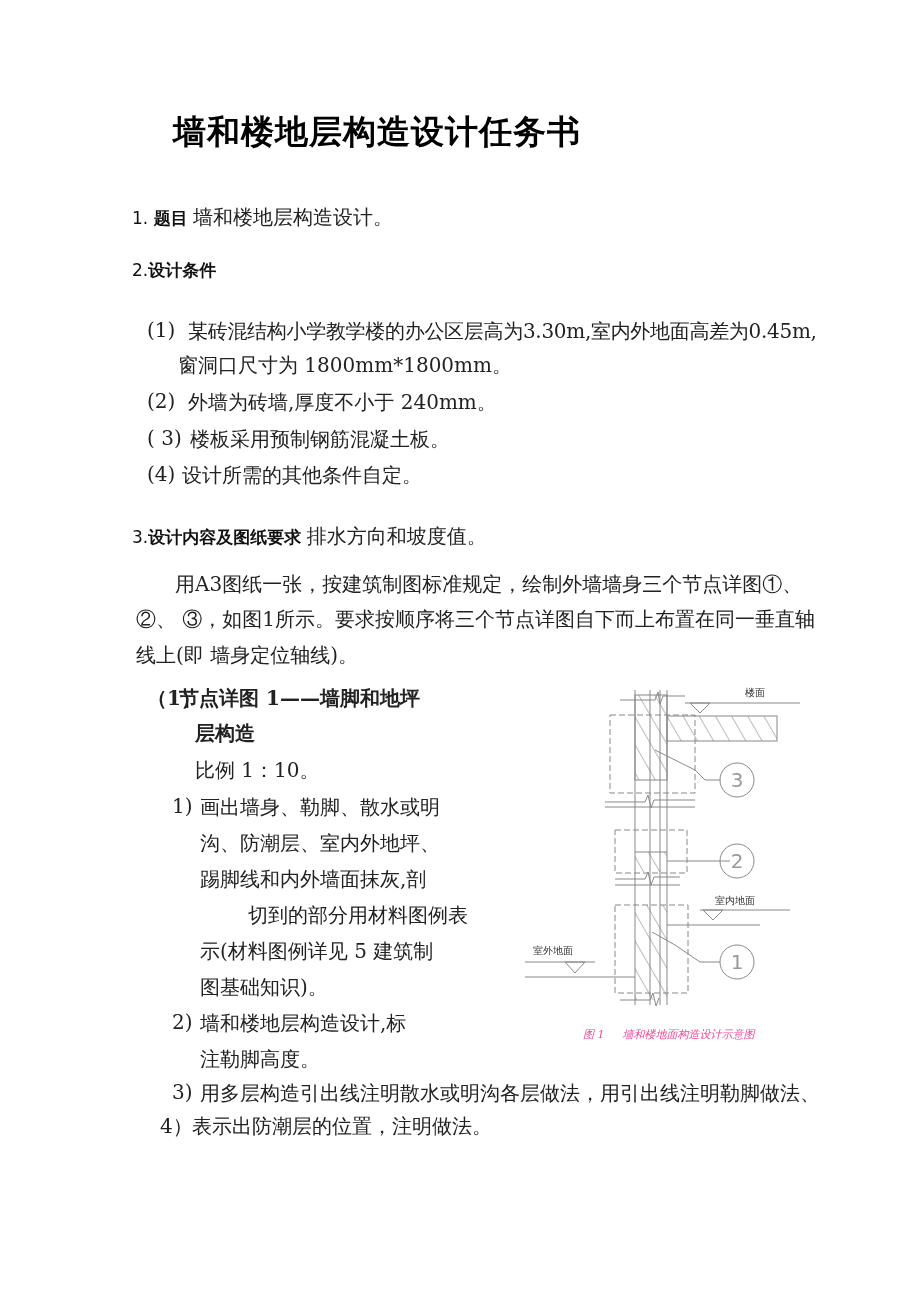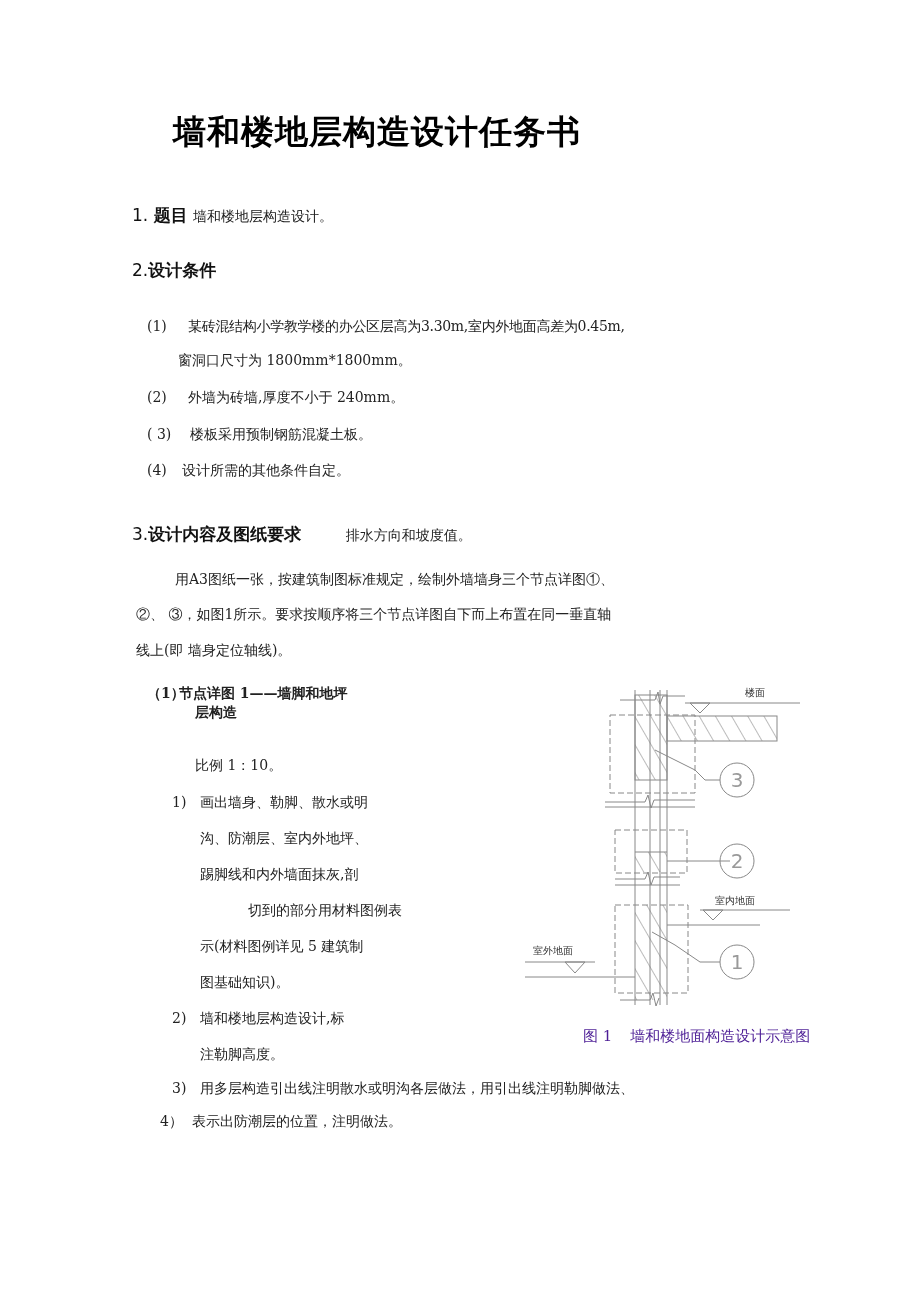--- a/index.html
+++ b/index.html
@@ -1,23 +1,23 @@
 <!DOCTYPE html>
 <html><head>
 <meta charset="utf-8">
 <style>
   html, body { margin:0; padding:0; background:#ffffff; }
   body { width:920px; height:1302px; position:relative; overflow:hidden; color:#111; font-family:"DejaVu Serif","Liberation Serif",serif; }
   .abs { position:absolute; white-space:nowrap; }
   .title { left:0; width:754px; top:110px; text-align:center; font-family:"DejaVu Sans","Liberation Sans",sans-serif; font-weight:bold; font-size:33px; letter-spacing:1px; color:#000; }
   .h { font-family:"DejaVu Sans","Liberation Sans",sans-serif; font-size:17px; color:#111; }
   .h b { font-weight:bold; }
-  .p { font-size:14px; color:#222; }
+  .p { font-size:20px; color:#222; }
   .bold { font-weight:bold; }
-  .caption { font-size:15px; color:#4c1d95; }
+  .caption { font-size:11px; color:#ec4899;font-style:italic; }
   svg { position:absolute; }
 </style>
 </head>
 <body>
 
 <div class="abs title">墙和楼地层构造设计任务书</div>
 
 <div class="abs h" style="left:132px; top:204px;">
   <span>1.</span>
   <b>题目</b>
@@ -36,30 +36,30 @@
 <div class="abs p" style="left:188px; top:389px;">外墙为砖墙,厚度不小于 240mm。</div>
 
 <div class="abs p" style="left:147px; top:426px;">( 3)</div>
 <div class="abs p" style="left:190px; top:426px;text-align:center;">楼板采用预制钢筋混凝土板。</div>
 
 <div class="abs p" style="left:147px; top:462px;">(4)</div>
 <div class="abs p" style="left:182px; top:462px;">设计所需的其他条件自定。</div>
 
 <div class="abs h" style="left:132px; top:523px;">
   <span>3.</span><b>设计内容及图纸要求</b>
-  <span class="p" style="font-family:'DejaVu Serif','Liberation Serif',serif;margin-left:39px;">排水方向和坡度值。</span>
+  <span class="p" style="font-family:'DejaVu Serif','Liberation Serif',serif;">排水方向和坡度值。</span>
 </div>
 
 <div class="abs p" style="left:175px; top:571px;">用A3图纸一张，按建筑制图标准规定，绘制外墙墙身三个节点详图①、</div>
 <div class="abs p" style="left:136px; top:606px;">②、 ③，如图1所示。要求按顺序将三个节点详图自下而上布置在同一垂直轴</div>
 <div class="abs p" style="left:136px; top:642px;">线上(即 墙身定位轴线)。</div>
 
 <div class="abs p bold" style="left:147px; top:685px;">（1）</div>
 <div class="abs p bold" style="left:179px; top:685px;">节点详图 1——墙脚和地坪</div>
-<div class="abs p bold" style="left:195px; top:704px;">层构造</div>
+<div class="abs p bold" style="left:195px; top:720px;">层构造</div>
 <div class="abs p" style="left:195px; top:757px;">比例 1：10。</div>
 
 <div class="abs p" style="left:172px; top:794px;">1)</div>
 <div class="abs p" style="left:200px; top:794px;">画出墙身、勒脚、散水或明</div>
 <div class="abs p" style="left:200px; top:830px;">沟、防潮层、室内外地坪、</div>
 <div class="abs p" style="left:200px; top:866px;">踢脚线和内外墙面抹灰,剖</div>
 <div class="abs p" style="left:200px; top:902px;margin-left:48px;">切到的部分用材料图例表</div>
 <div class="abs p" style="left:200px; top:938px;">示(材料图例详见 5 建筑制</div>
 <div class="abs p" style="left:200px; top:974px;">图基础知识)。</div>
 

